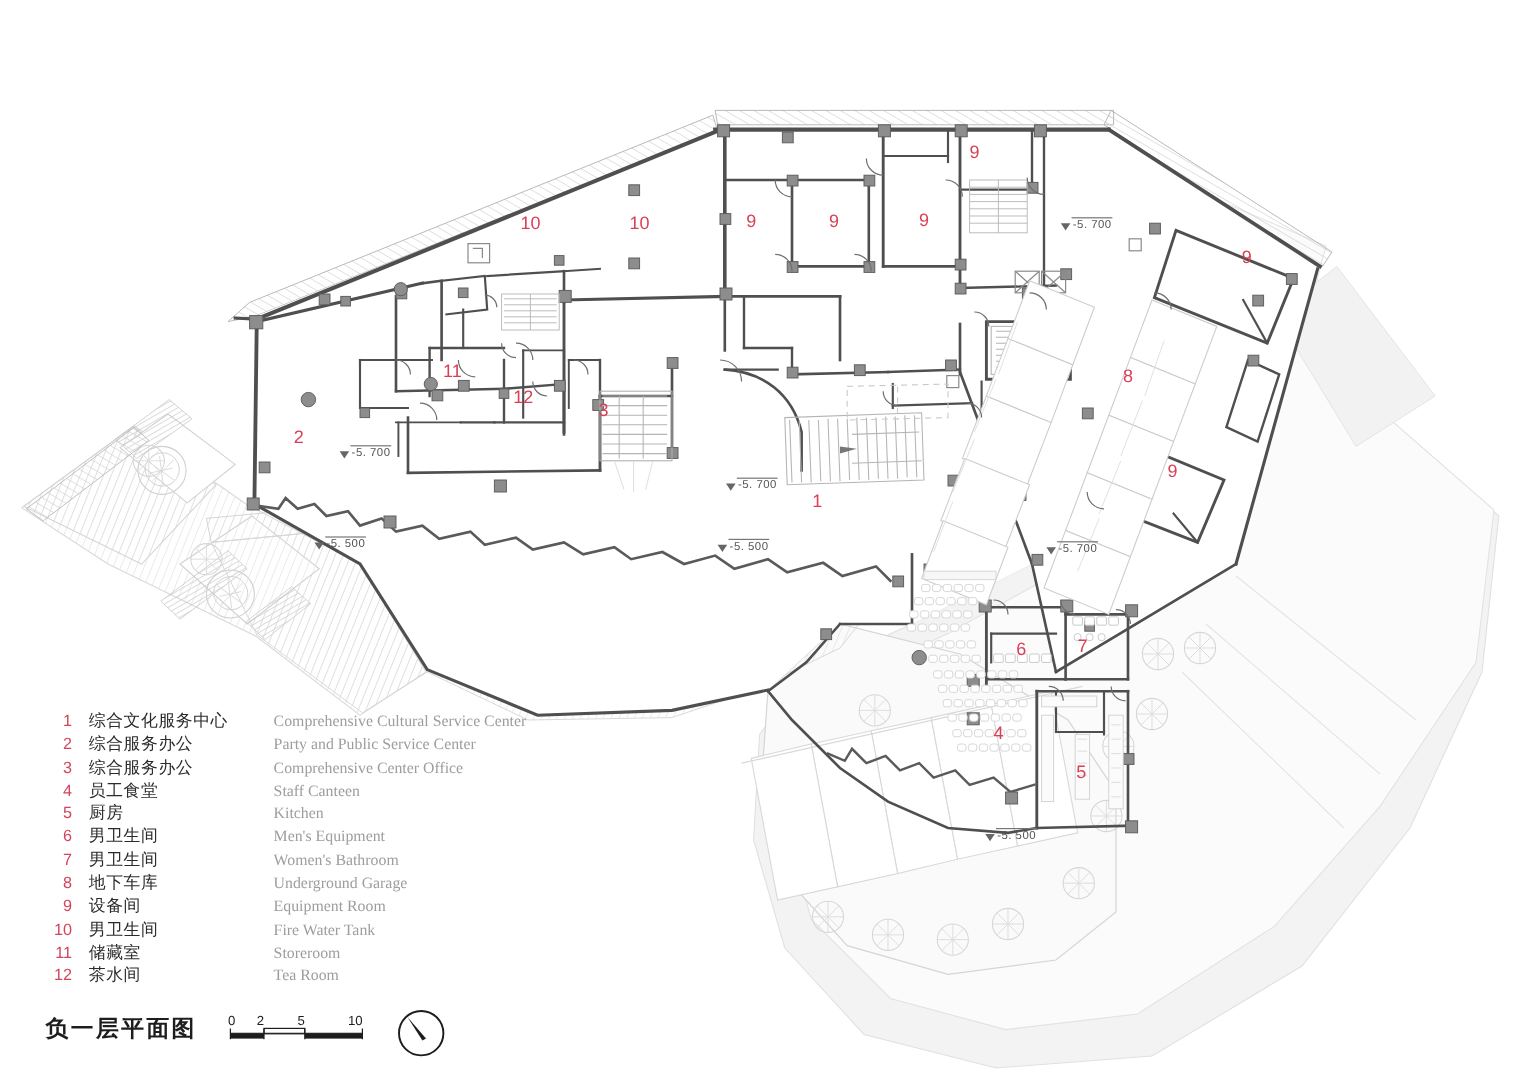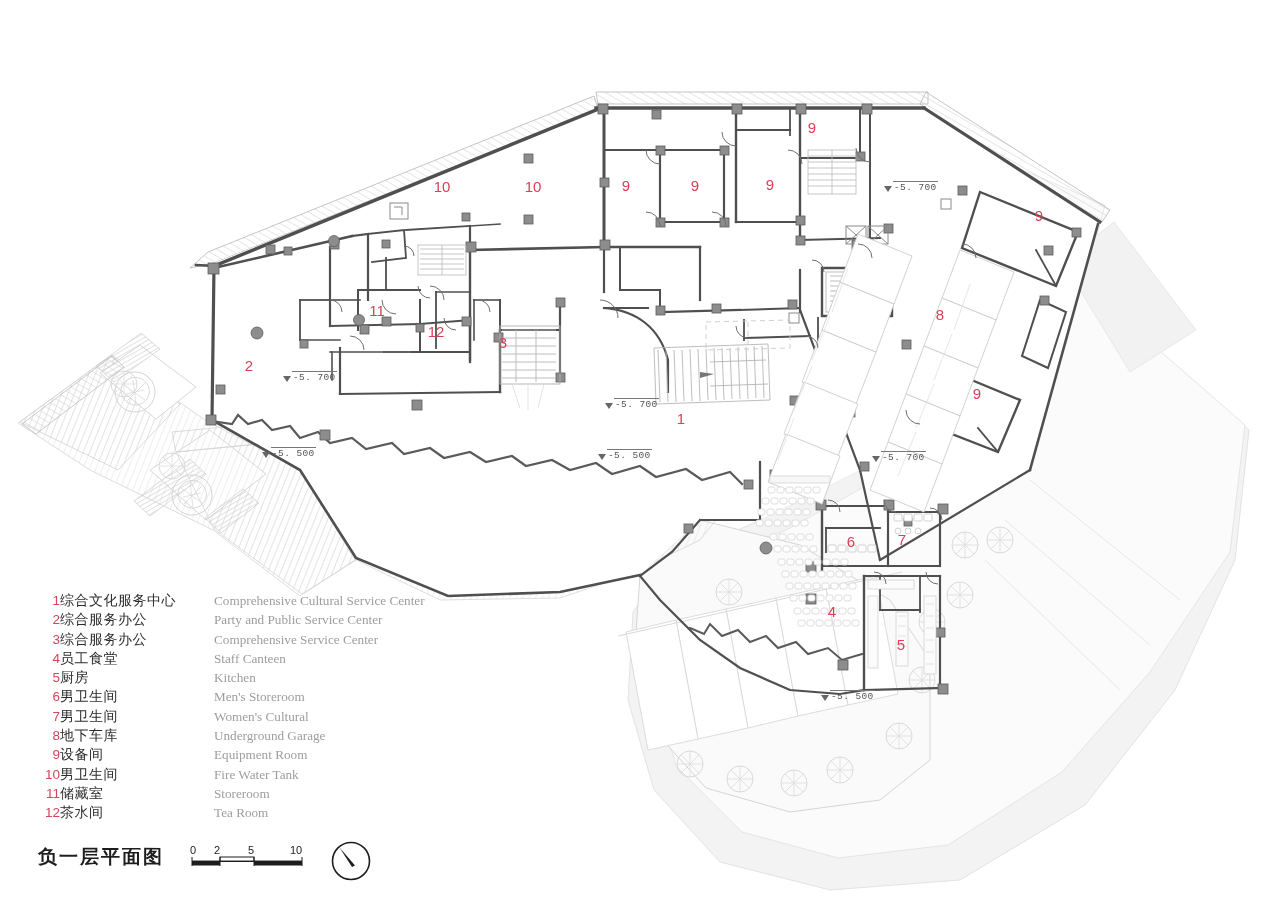--- a/index.html
+++ b/index.html
@@ -17,21 +17,21 @@
     position:absolute;left:34px;top:591px;width:520px;
   }
   .legend-row{
     display:flex;align-items:baseline;height:19.3px;line-height:19.3px;
   }
   .lg-num{
     width:26px;text-align:right;color:#d2455e;font-size:13.5px;
     font-family:"Liberation Sans",sans-serif;
   }
   .lg-cn{
-    width:154px;color:#2b2b2b;font-size:14px;
+    margin-left:14px;width:154px;color:#2b2b2b;font-size:14px;
     font-family:Liberation Serif, serif;letter-spacing:.5px;
   }
   .lg-en{
     color:#9d9d9d;font-size:13.2px;font-family:Liberation Serif, serif;
   }
 
   
   #titleblock{position:absolute;left:38px;top:840px;}
   #plan-title{
     position:absolute;left:0;top:4px;white-space:nowrap;
@@ -43,21 +43,21 @@
   .sb-lab{font-size:11px;fill:#1d1d1d;font-family:"Liberation Sans",sans-serif;}
 
   
   .room-num{
     position:absolute;color:#d94056;font-size:15px;
     font-family:"Liberation Sans",sans-serif;
     transform:translate(-50%,-50%);white-space:nowrap;
   }
   .elev{
     position:absolute;font-size:9.5px;color:#555;white-space:nowrap;
-    font-family:Liberation Mono, monospace;letter-spacing:.4px;
+    font-family:Liberation Sans, sans-serif;letter-spacing:.4px;
   }
   .elev .tri{
     display:inline-block;width:0;height:0;vertical-align:-2px;
     border-left:4.5px solid transparent;border-right:4.5px solid transparent;
     border-top:6px solid #666;margin-right:1px;
   }
   .elev .txt{border-top:1px solid #777;border-bottom:0;padding:0 1px;}
 </style>
 </head>
 <body>
@@ -629,41 +629,41 @@
       <span class="lg-en">Comprehensive Cultural Service Center</span>
     </div>
     <div class="legend-row">
       <span class="lg-num">2</span>
       <span class="lg-cn">综合服务办公</span>
       <span class="lg-en">Party and Public Service Center</span>
     </div>
     <div class="legend-row">
       <span class="lg-num">3</span>
       <span class="lg-cn">综合服务办公</span>
-      <span class="lg-en">Comprehensive Service Center</span>
+      <span class="lg-en">Comprehensive Center Office</span>
     </div>
     <div class="legend-row">
       <span class="lg-num">4</span>
       <span class="lg-cn">员工食堂</span>
       <span class="lg-en">Staff Canteen</span>
     </div>
     <div class="legend-row">
       <span class="lg-num">5</span>
       <span class="lg-cn">厨房</span>
       <span class="lg-en">Kitchen</span>
     </div>
     <div class="legend-row">
       <span class="lg-num">6</span>
       <span class="lg-cn">男卫生间</span>
-      <span class="lg-en">Men's Storeroom</span>
+      <span class="lg-en">Men's Equipment</span>
     </div>
     <div class="legend-row">
       <span class="lg-num">7</span>
       <span class="lg-cn">男卫生间</span>
-      <span class="lg-en">Women's Cultural</span>
+      <span class="lg-en">Women's Bathroom</span>
     </div>
     <div class="legend-row">
       <span class="lg-num">8</span>
       <span class="lg-cn">地下车库</span>
       <span class="lg-en">Underground Garage</span>
     </div>
     <div class="legend-row">
       <span class="lg-num">9</span>
       <span class="lg-cn">设备间</span>
       <span class="lg-en">Equipment Room</span>

